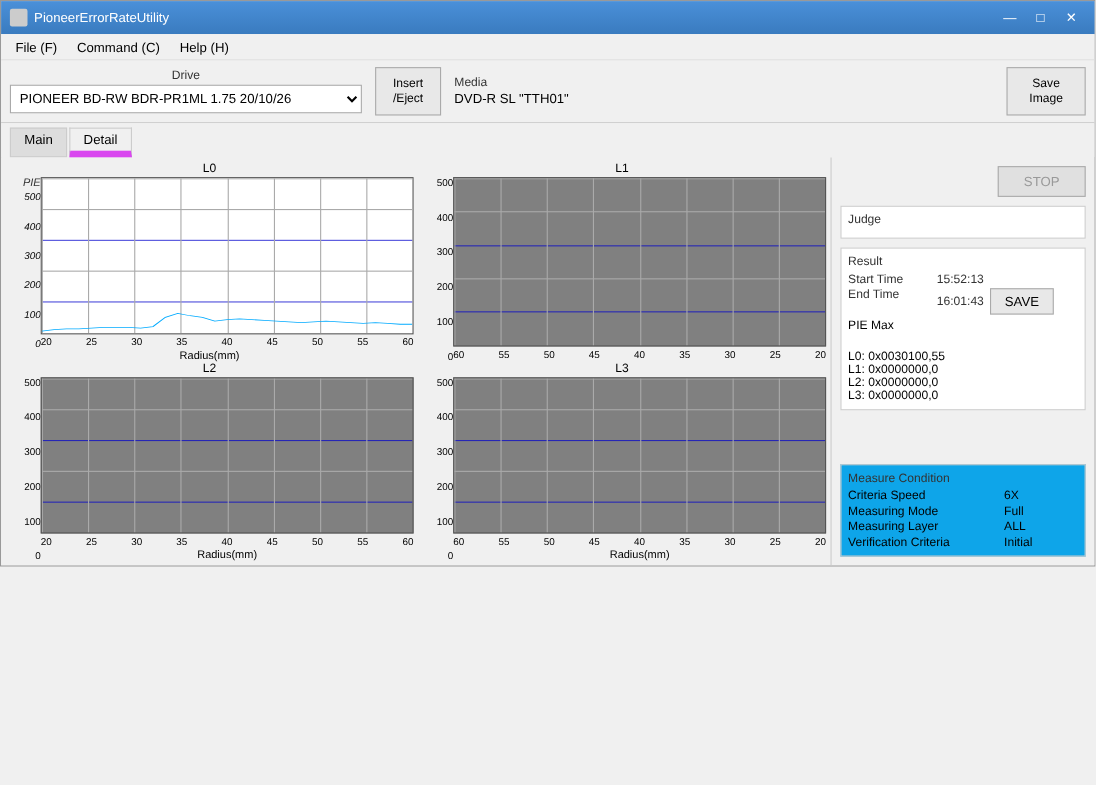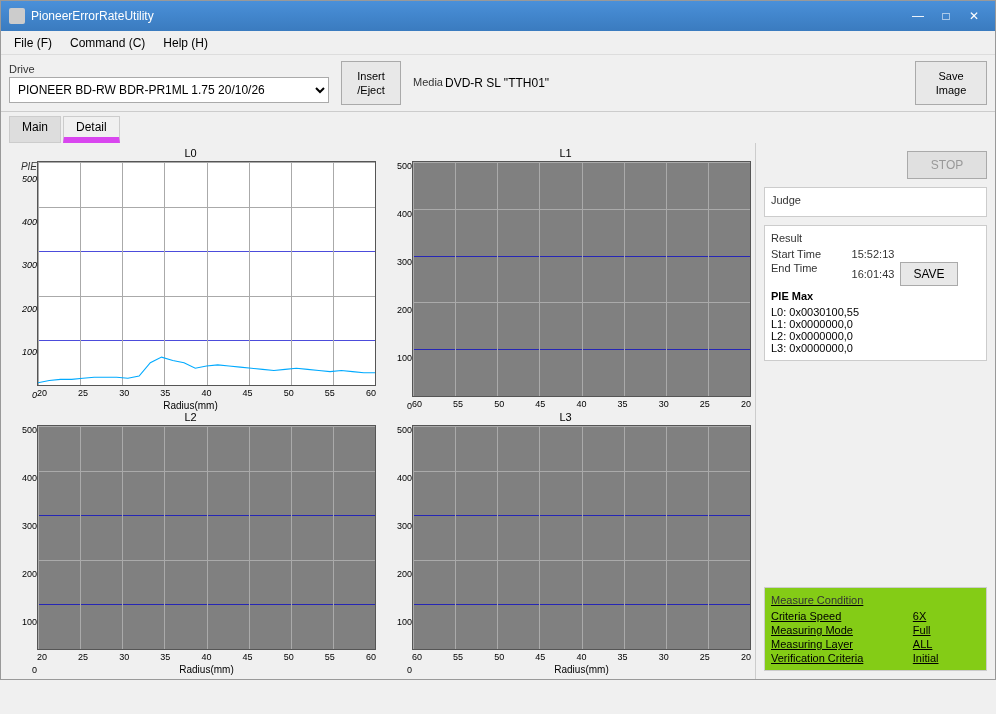--- a/index.html
+++ b/index.html
@@ -6,21 +6,21 @@
     body {
       font-family: 'Segoe UI', Tahoma, sans-serif;
       font-size: 12px;
       background: #f0f0f0;
       width: 996px;
       height: 714px;
       overflow: hidden;
     }
     .window {
       width: 996px;
-      height: 680px;
+      height: 515px;
       background: #f0f0f0;
       border: 1px solid #999;
       display: flex;
       flex-direction: column;
     }
     .title-bar {
       background: linear-gradient(to bottom, #4a90d9, #3a7bbf);
       color: white;
       height: 30px;
       display: flex;
@@ -81,20 +81,21 @@
       display: flex;
       align-items: center;
       gap: 12px;
       border-bottom: 1px solid #ccc;
       flex-shrink: 0;
     }
     .toolbar-section {
       display: flex;
       flex-direction: column;
       gap: 2px;
+      align-items: center;
     }
     .toolbar-label {
       font-size: 11px;
       color: #333;
     }
     .drive-combo {
       display: flex;
       align-items: center;
       gap: 4px;
     }
@@ -114,20 +115,21 @@
       font-size: 11px;
       cursor: pointer;
       display: flex;
       align-items: center;
       justify-content: center;
       text-align: center;
       line-height: 1.3;
     }
     .media-section {
       display: flex;
+      flex-direction: column;
       gap: 2px;
       flex: 1;
     }
     .save-image-btn {
       width: 72px;
       height: 44px;
       background: #e8e8e8;
       border: 1px solid #aaa;
       font-size: 11px;
       cursor: pointer;
@@ -300,28 +302,27 @@
       font-size: 12px;
       cursor: pointer;
       grid-column: span 2;
       width: fit-content;
       justify-self: end;
     }
     .pie-max-section {
       font-size: 11px;
       margin-top: 4px;
     }
-    .pie-max-title { font-weight: bold; margin-bottom: 4px; }
+    .pie-max-title { font-weight: normal; margin-bottom: 16px; }
     .pie-max-row { display: flex; justify-content: flex-start; }
     .measure-section {
       border: 1px solid #ccc;
       padding: 6px;
-      background: #84cc16;
+      background: #0ea5e9;
       margin-top: auto;
-      text-decoration: underline;
     }
     .measure-label {
       font-size: 11px;
       color: #333;
       margin-bottom: 4px;
     }
     .measure-grid {
       display: grid;
       grid-template-columns: auto auto;
       gap: 2px 8px;

